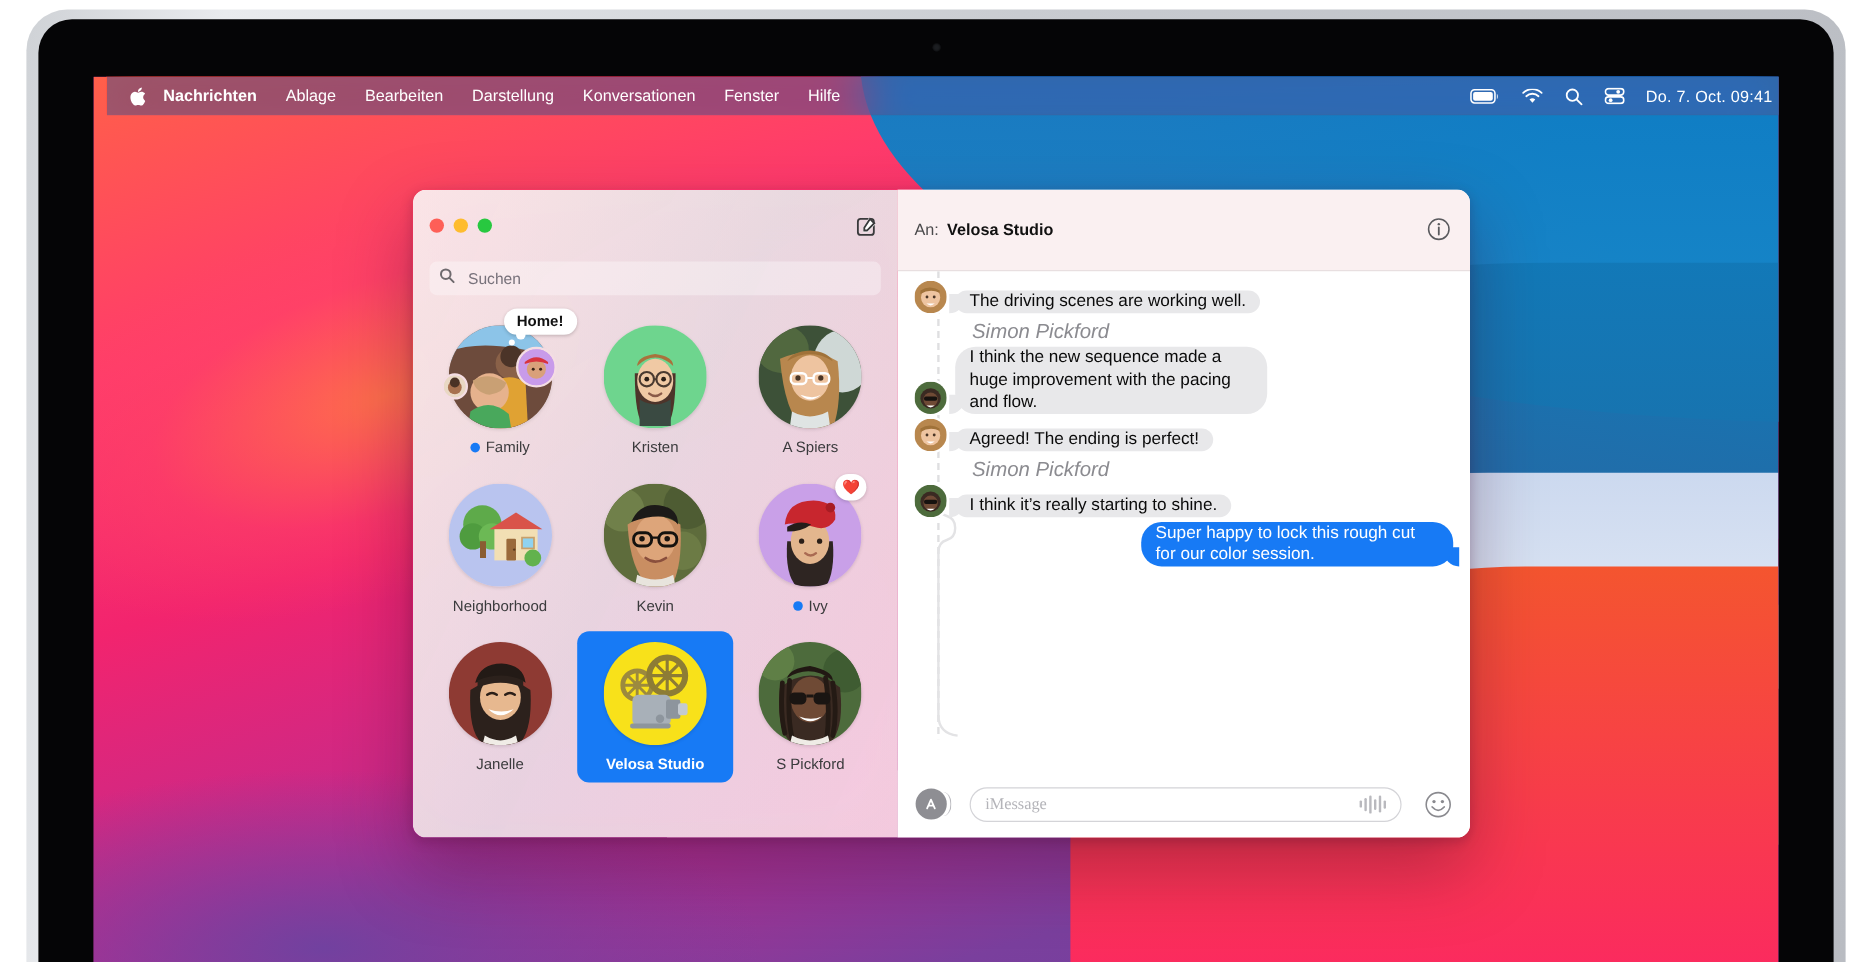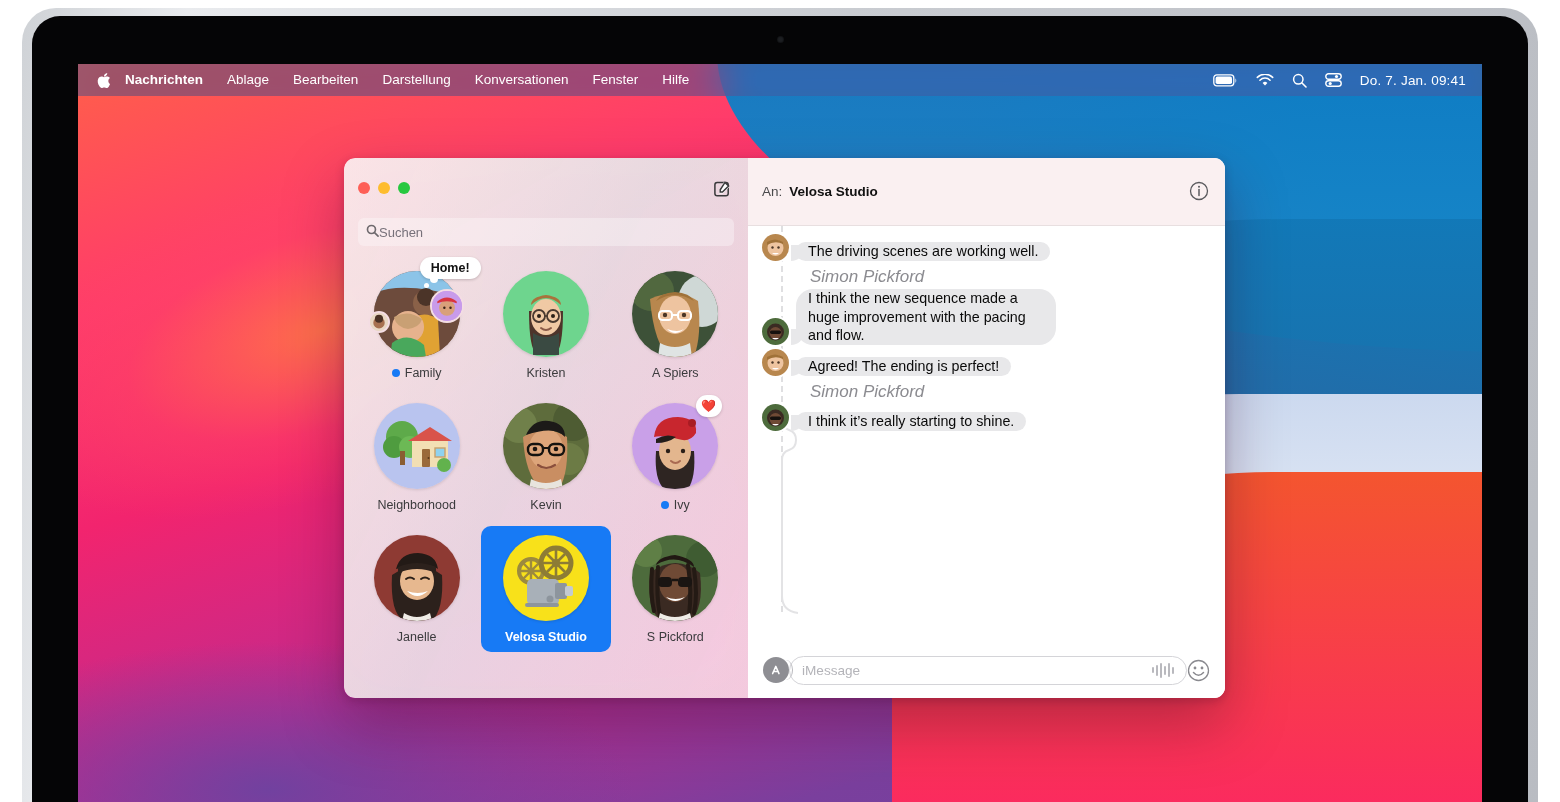--- a/index.html
+++ b/index.html
@@ -44,21 +44,21 @@
   .band-red{ right:0; bottom:0; width:42%; height:330px;
     background:linear-gradient(180deg,#f4552f,#fb2b5e);
     border-radius:65% 0 0 0; }
   .wp-glow{ position:absolute; left:-8%; top:8%; width:62%; height:62%;
     background:radial-gradient(55% 50% at 42% 40%, rgba(255,120,70,.85) 0%, rgba(255,70,100,.45) 42%, rgba(255,70,100,0) 72%);
     transform:rotate(-18deg); }
   .wp-purple{ position:absolute; left:-5%; bottom:-8%; width:62%; height:48%;
     background:radial-gradient(60% 60% at 30% 80%, rgba(110,66,160,.95) 0%, rgba(110,66,160,0) 70%); }
 
   
-  .menubar{ position:absolute; left:0; top:0; width:100%; height:32px;
+  .menubar{ position:absolute; left:11px; top:0; width:100%; height:32px;
     background:rgba(78,85,140,.55); backdrop-filter:saturate(160%) blur(18px);
     display:flex; align-items:center; color:#fff; font-size:13.5px; z-index:40; }
   .mb-left{ display:flex; align-items:center; gap:0; padding-left:13px; }
   .apple{ width:26px; display:flex; justify-content:center; align-items:center; }
   .apple svg{ width:14px; height:17px; fill:#fff; }
   .mitem{ padding:0 12px; height:32px; line-height:32px; white-space:nowrap; }
   .mitem.bold{ font-weight:bold; padding-left:8px; }
   .mb-right{ margin-left:auto; display:flex; align-items:center; gap:18px; padding-right:16px; }
   .mb-right .ico{ display:flex; align-items:center; justify-content:center; }
   .clock{ font-size:13.5px; letter-spacing:.2px; white-space:nowrap; }
@@ -78,21 +78,21 @@
     pointer-events:none; }
   .side-inner{ position:relative; z-index:2; }
   .side-top{ height:60px; display:flex; align-items:center; padding:0 14px; }
   .lights{ display:flex; gap:8px; align-items:center; }
   .lt{ width:12px; height:12px; border-radius:50%; }
   .lt.r{ background:#fe5f57; } .lt.y{ background:#febc2e; } .lt.g{ background:#28c840; }
   .compose{ margin-left:auto; width:24px; height:24px; display:flex; align-items:center; justify-content:center; cursor:pointer; }
   .compose svg{ width:19px; height:19px; stroke:#3a3a3c; fill:none; stroke-width:1.6; }
 
   .searchbox{ margin:0 14px 0 14px; height:28px; border-radius:6px;
-    background:rgba(255,255,255,.34); display:flex; align-items:center; padding:0 8px; gap:0; cursor:text; }
+    background:rgba(255,255,255,.34); display:flex; align-items:center; padding:0 8px; gap:11px; cursor:text; }
   .searchbox svg{ width:13px; height:13px; stroke:#6f6a6e; fill:none; stroke-width:1.8; }
   .search-ph{ font-size:13px; color:#77717a; }
 
   .grid{ margin-top:16px; padding:0 8px; display:grid; grid-template-columns:repeat(3,1fr); row-gap:6px; }
   .cell{ display:flex; flex-direction:column; align-items:center; padding:9px 0 8px; border-radius:10px; position:relative; cursor:pointer;justify-content:center; }
   .cell.sel{ background:#177af5; }
   .av{ width:86px; height:86px; border-radius:50%; position:relative; overflow:visible;
     box-shadow:0 1px 3px rgba(0,0,0,.13); }
   .av-clip{ position:absolute; inset:0; border-radius:50%; overflow:hidden; }
   .cname{ margin-top:9px; font-size:12.5px; color:#3b3b3d; display:flex; align-items:center; gap:5px; white-space:nowrap; }
@@ -136,21 +136,21 @@
   .bub{ max-width:260px; padding:0 12px; border-radius:17px; font-size:14.3px; line-height:1.3;
     position:relative; }
   .bub.them{ background:#e8e8ea; color:#0a0a0a; }
   .bub.me{ background:#177af5; color:#fff; }
   .bub.them:after{ content:""; position:absolute; left:-5px; bottom:0; width:13px; height:16px;
     background:#e8e8ea; border-bottom-right-radius:14px; z-index:-1; }
   .bub.me:after{ content:""; position:absolute; right:-5px; bottom:0; width:13px; height:16px;
     background:#177af5; border-bottom-left-radius:14px; z-index:-1; }
   .sender{ font-size:17px; color:#8b8b90; margin:6px 0 2px 48px; position:relative; z-index:2;font-style:italic; }
 
-  .composer{ height:56px; display:flex; align-items:center; gap:0; padding:0 15px; background:#fff; }
+  .composer{ height:56px; display:flex; align-items:center; gap:19px; padding:0 15px; background:#fff;font-family:Liberation Serif, serif; }
   .appstore{ width:26px; height:26px; border-radius:50%; background:#8e8e93; display:flex;
     align-items:center; justify-content:center; cursor:pointer; position:relative; flex:0 0 26px; }
   .appstore:after{ content:""; position:absolute; right:-4px; top:3px; width:13px; height:20px;
     border-right:1.6px solid #b9b9be; border-radius:0 50% 50% 0 / 0 50% 50% 0; }
   .inputwrap{ flex:1; height:29px; border:1px solid #d4d4d8; border-radius:15px; display:flex;
     align-items:center; padding:0 12px; cursor:text; }
   .imsg-ph{ font-size:13.6px; color:#b4b4b9; flex:1; }
   .wave{ display:flex; align-items:center; gap:2px; }
   .wave i{ display:block; width:2px; background:#b9b9be; border-radius:1px; }
   .emoji{ width:23px; height:23px; cursor:pointer; }
@@ -216,21 +216,21 @@
             </svg>
         </span>
         <span class="ico">
           <svg width="17" height="14" viewBox="0 0 17 14">
               <rect x="0.8" y="0.8" width="15.4" height="5.4" rx="2.7" fill="none" stroke="#fff" stroke-width="1.4"></rect>
               <circle cx="11.5" cy="3.5" r="1.6" fill="#fff"></circle>
               <rect x="0.8" y="7.8" width="15.4" height="5.4" rx="2.7" fill="none" stroke="#fff" stroke-width="1.4"></rect>
               <circle cx="5.2" cy="10.5" r="1.6" fill="#fff"></circle>
             </svg>
         </span>
-        <span class="clock">Do. 7. Jan.  09:41</span>
+        <span class="clock">Do. 7. Oct.  09:41</span>
       </div>
     </div>
 
     <div class="win">
 
       <div class="side">
         <div class="side-tint"></div>
         <div class="side-inner">
 
           <div class="side-top">
@@ -562,20 +562,23 @@
                   <rect width="27" height="27" fill="#4d6b3c"></rect>
                   <circle cx="13.5" cy="14" r="8.5" fill="#3a2a22"></circle>
                   <circle cx="13.5" cy="15" r="6" fill="#6f4a35"></circle>
                   <rect x="8" y="12.5" width="11" height="3.4" rx="1.6" fill="#16120f"></rect>
                   <path d="M10 20 Q13.5 23 17 20Z" fill="#fff"></path>
                 </svg>
             </div>
             <div class="bub them">I think it’s really starting to shine.</div>
           </div>
 
+          <div class="row me">
+            <div class="bub me">Super happy to lock this rough cut for our color session.</div>
+          </div>
         </div>
 
         <div class="composer">
           <div class="appstore">
             <svg width="16" height="16" viewBox="0 0 16 16">
                 <path d="M4.6 11.6 L7.8 4.4 L11 11.6 M5.6 9.4 L10 9.4" stroke="#fff" stroke-width="1.5" fill="none" stroke-linecap="round" stroke-linejoin="round"></path>
               </svg>
           </div>
           <div class="inputwrap">
             <span class="imsg-ph">iMessage</span>

